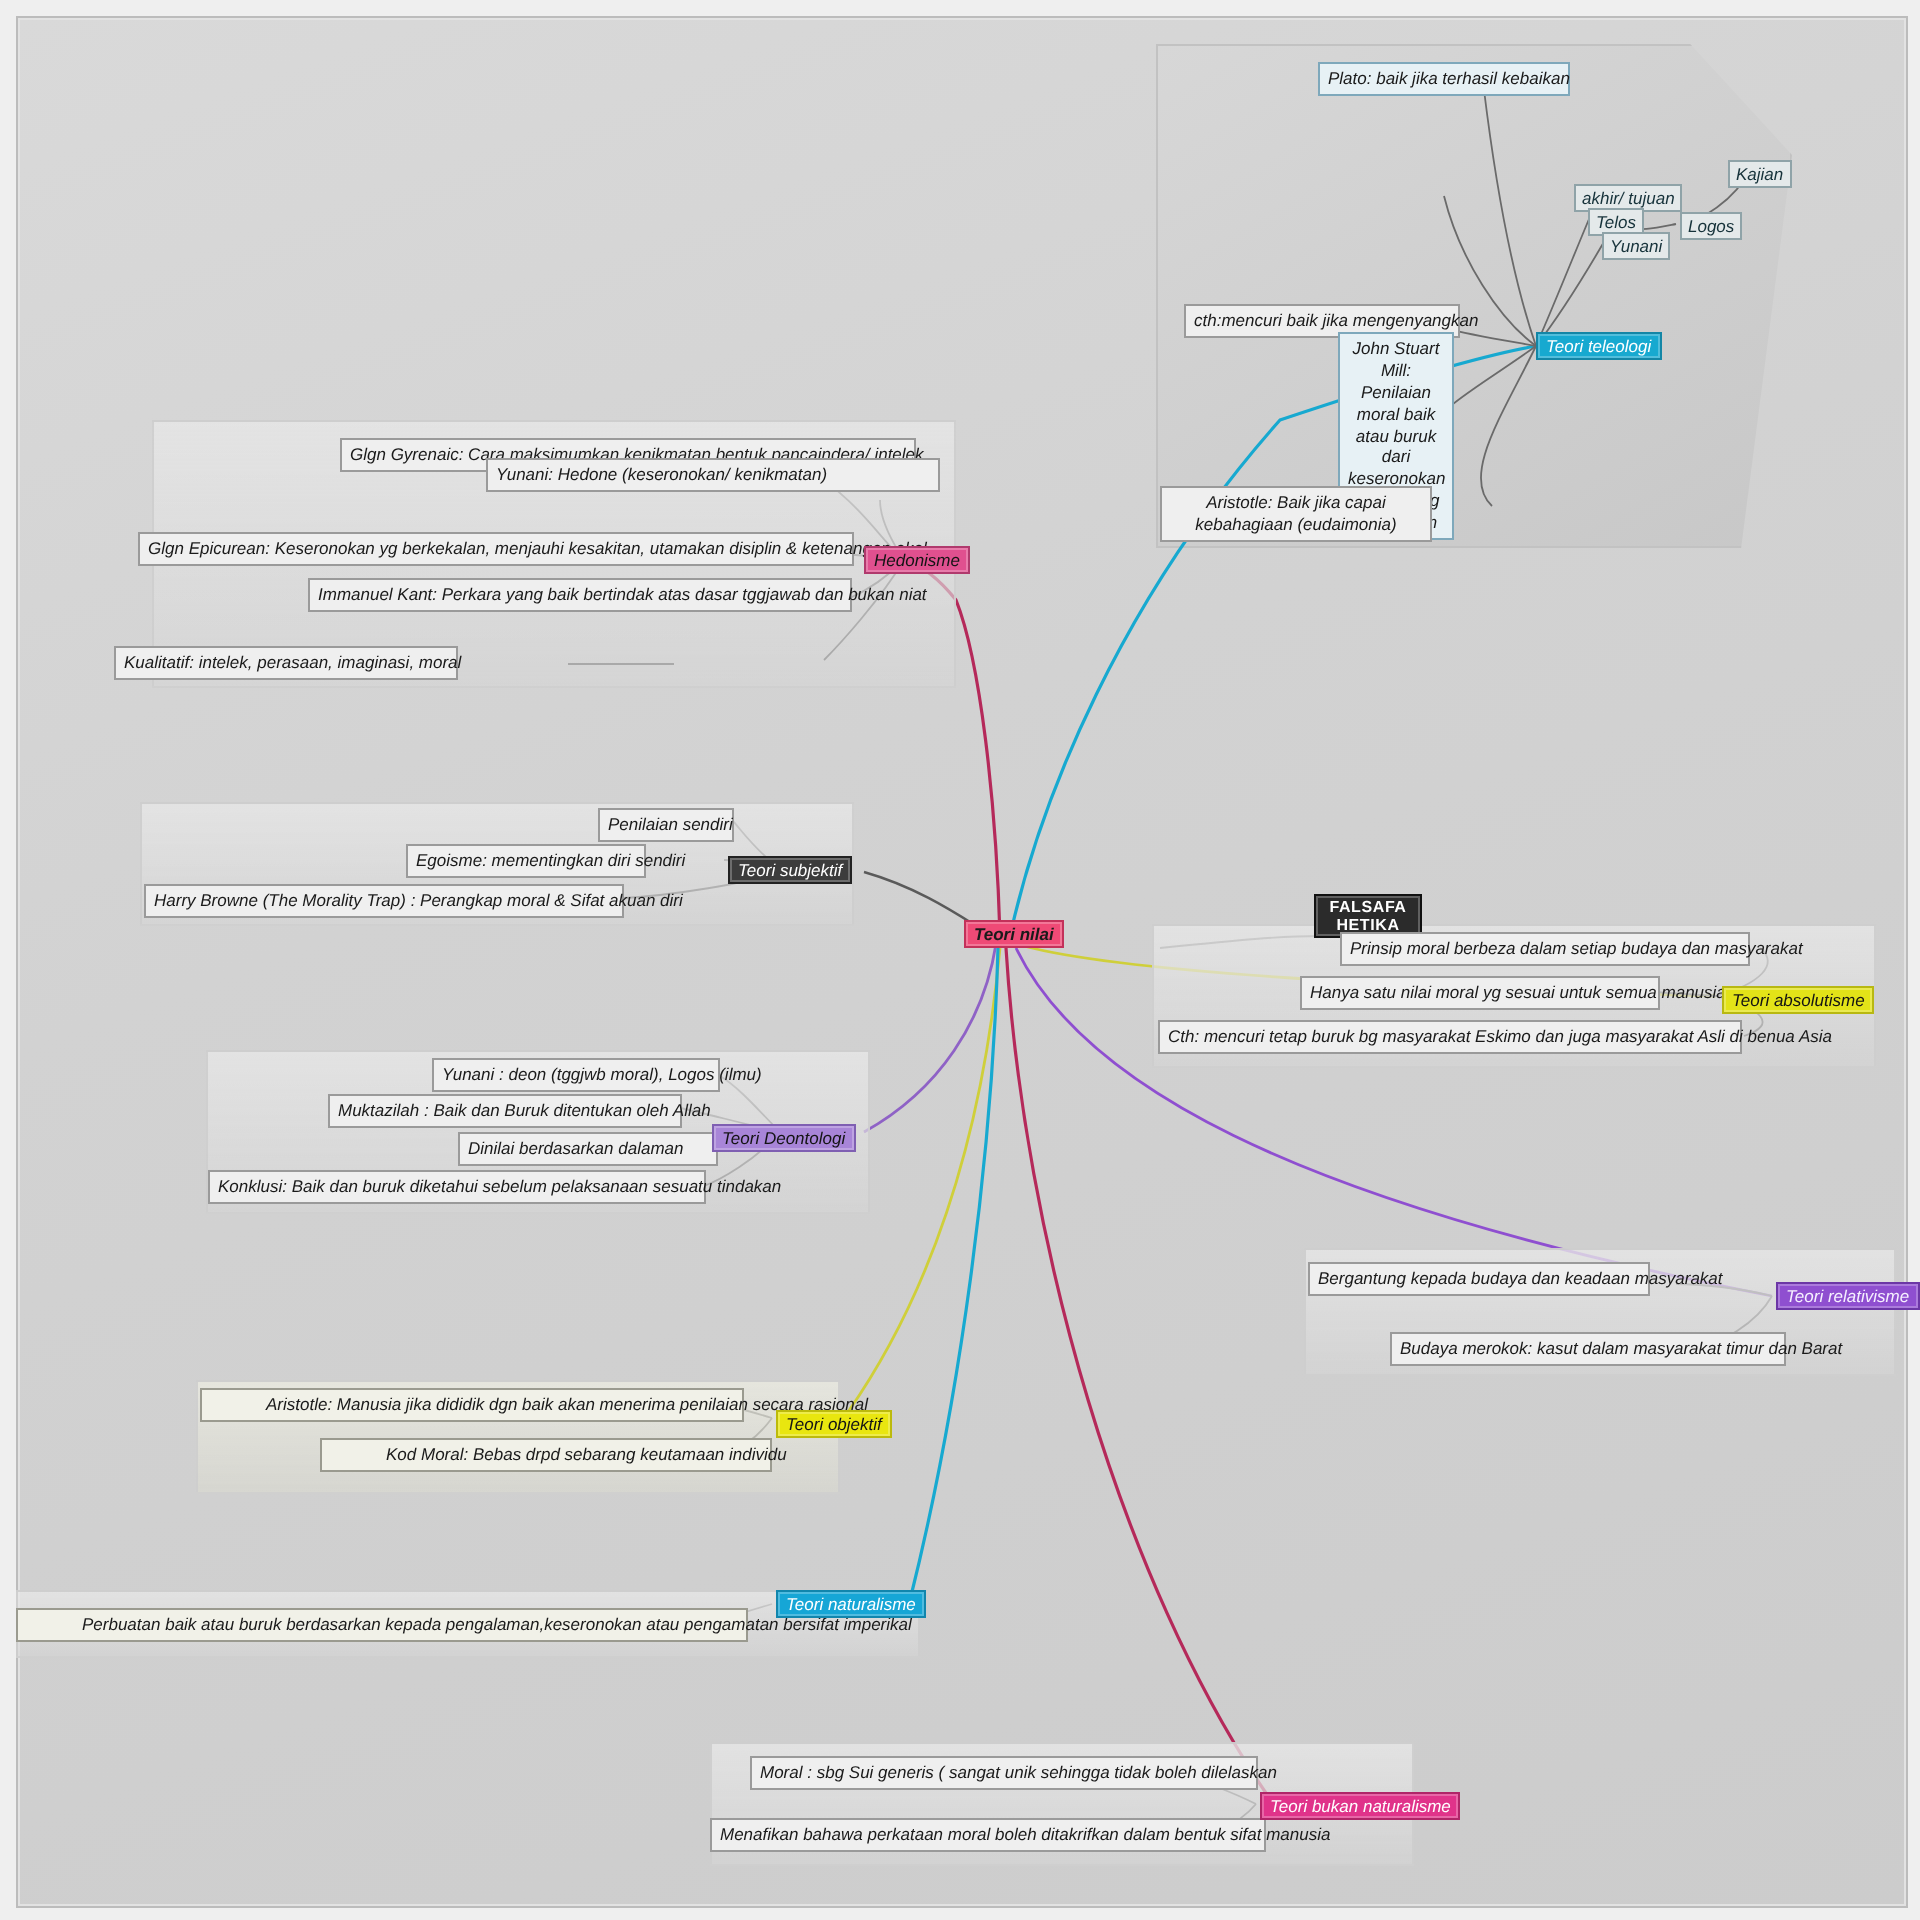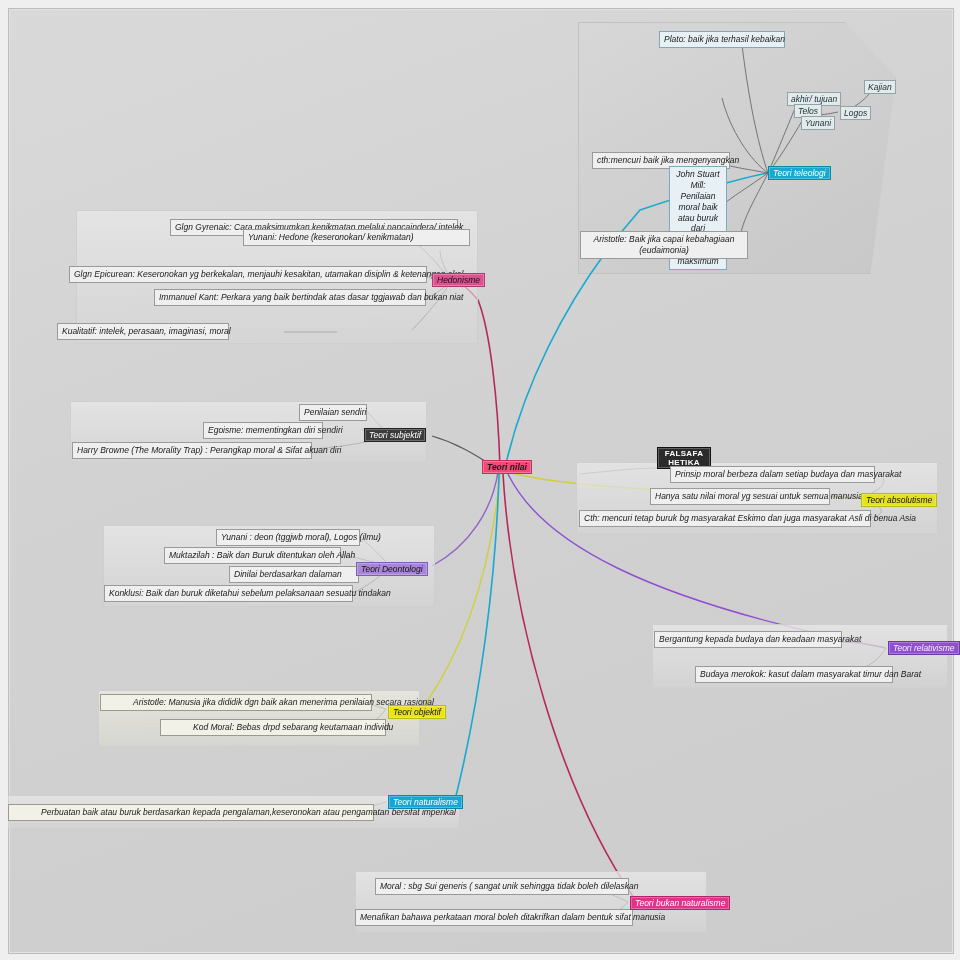--- a/index.html
+++ b/index.html
@@ -157,33 +157,33 @@
     <path d="M628,902 C618,914 600,920 590,921" stroke="#6a6a6a" stroke-width="0.9" fill="none"></path>
   </svg>
 
   <div class="box blue" style="left:659px;top:31px;width:126px;">Plato: baik jika terhasil kebaikan</div>
 
 
   <div class="box plain" style="left:592px;top:152px;width:138px;">cth:mencuri baik jika mengenyangkan</div>
 
   <div class="box blue wrap" style="left:669px;top:166px;width:58px;">John Stuart Mill: Penilaian moral baik atau buruk dari keseronokan yang paling maksimum</div>
 
-  <div class="box plain wrap" style="left:580px;top:231px;width:168px;">Aristotle: Baik jika capai kebahagiaan (eudaimonia)</div>
+  <div class="box plain wrap" style="left:580px;top:243px;width:136px;">Aristotle: Baik jika capai kebahagiaan (eudaimonia)</div>
 
   <div class="node" style="left:787px;top:92px;">akhir/ tujuan</div>
   <div class="node" style="left:794px;top:104px;">Telos</div>
   <div class="node" style="left:801px;top:116px;">Yunani</div>
   <div class="node" style="left:840px;top:106px;">Logos</div>
   <div class="node" style="left:864px;top:80px;">Kajian</div>
 
   <div class="tag teleologi" style="left:768px;top:166px;">Teori teleologi</div>
 
   <div class="panel" style="left:76px;top:210px;width:400px;height:132px;"></div>
 
-  <div class="box plain" style="left:170px;top:219px;width:288px;">Glgn Gyrenaic: Cara maksimumkan kenikmatan melalui pancaindera/ intelek</div>
+  <div class="box plain" style="left:170px;top:219px;width:288px;">Glgn Gyrenaic: Cara maksimumkan kenikmatan bentuk pancaindera/ intelek</div>
   <div class="box plain" style="left:243px;top:229px;width:227px;">Yunani: Hedone (keseronokan/ kenikmatan)</div>
   <div class="box plain" style="left:69px;top:266px;width:358px;">Glgn Epicurean: Keseronokan yg berkekalan, menjauhi kesakitan, utamakan disiplin &amp; ketenangan akal</div>
   <div class="box plain" style="left:154px;top:289px;width:272px;">Immanuel Kant: Perkara yang baik bertindak atas dasar tggjawab dan bukan niat</div>
   <div class="box plain" style="left:57px;top:323px;width:172px;">Kualitatif: intelek, perasaan, imaginasi, moral</div>
 
   <div class="tag hedonisme" style="left:432px;top:273px;">Hedonisme</div>
 
   <div class="panel" style="left:70px;top:401px;width:355px;height:60px;"></div>
 
   <div class="box plain" style="left:299px;top:404px;width:68px;">Penilaian sendiri</div>
@@ -209,21 +209,21 @@
 HETIKA</div>
 
   <div class="box plain" style="left:670px;top:466px;width:205px;">Prinsip moral berbeza dalam setiap budaya dan masyarakat</div>
   <div class="box plain" style="left:650px;top:488px;width:180px;">Hanya satu nilai moral yg sesuai untuk semua manusia</div>
   <div class="box plain" style="left:579px;top:510px;width:292px;">Cth: mencuri tetap buruk bg masyarakat Eskimo dan juga masyarakat Asli di benua Asia</div>
 
   <div class="tag absolutisme" style="left:861px;top:493px;">Teori absolutisme</div>
 
   <div class="panel" style="left:652px;top:624px;width:294px;height:62px;"></div>
 
-  <div class="box plain" style="left:654px;top:631px;width:188px;">Bergantung kepada budaya dan keadaan masyarakat</div>
+  <div class="box plain" style="left:654px;top:631px;width:171px;">Bergantung kepada budaya dan keadaan masyarakat</div>
   <div class="box plain" style="left:695px;top:666px;width:198px;">Budaya merokok: kasut dalam masyarakat timur dan Barat</div>
 
   <div class="tag relativisme" style="left:888px;top:641px;">Teori relativisme</div>
 
   <div class="panel tint-yellow" style="left:98px;top:690px;width:320px;height:55px;"></div>
 
   <div class="box cream" style="left:100px;top:694px;width:272px;">Aristotle: Manusia jika dididik dgn baik akan menerima penilaian secara rasional</div>
   <div class="box cream" style="left:160px;top:719px;width:226px;">Kod Moral: Bebas drpd sebarang keutamaan individu</div>
 
   <div class="tag objektif" style="left:388px;top:705px;">Teori objektif</div>

